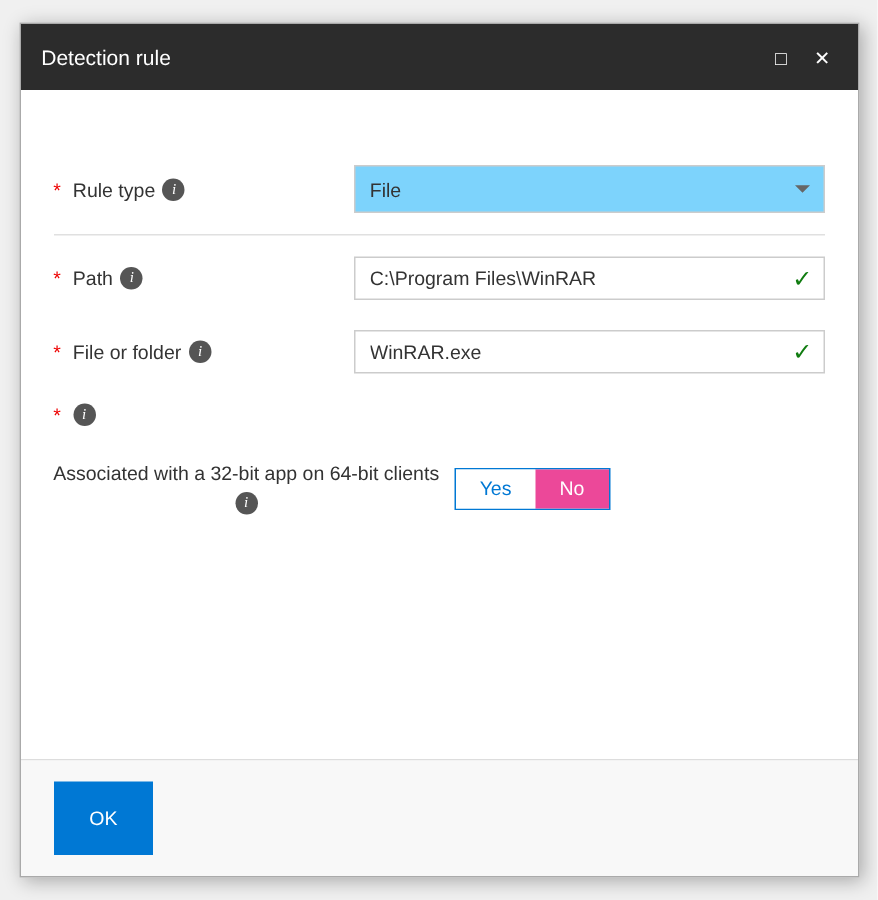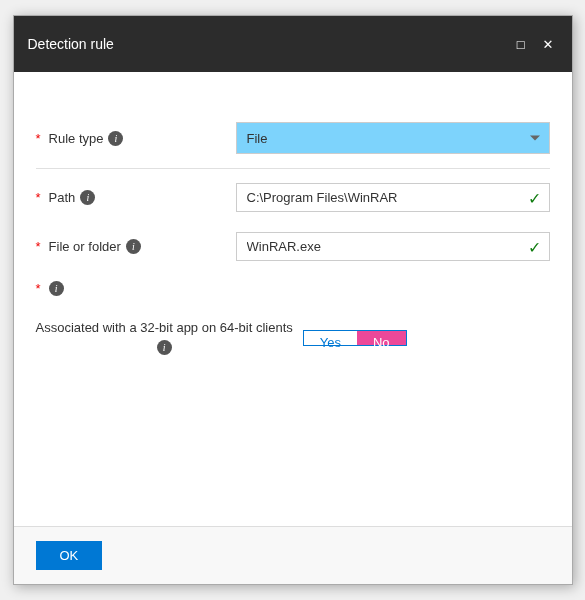--- a/index.html
+++ b/index.html
@@ -29,21 +29,21 @@
       flex-direction: column;
     }
 
     .dialog-title-bar {
       background: #2c2c2c;
       color: #ffffff;
       padding: 10px 14px;
       display: flex;
       align-items: center;
       justify-content: space-between;
-      height: 56px;
+      height: 44px;
       flex-shrink: 0;
     }
 
     .dialog-title {
       font-size: 14px;
       font-weight: 400;
     }
 
     .title-bar-controls {
       display: flex;
@@ -172,21 +172,21 @@
       right: 8px;
       top: 50%;
       transform: translateY(-50%);
       color: #107c10;
       font-size: 16px;
     }
 
     .toggle-group {
       display: flex;
       border: 1px solid #0078d4;
-      height: 16px;
+      height: 28px;
     }
 
     .toggle-btn {
       padding: 4px 16px;
       font-size: 13px;
       border: none;
       cursor: pointer;
       font-family: 'Segoe UI', Arial, sans-serif;
     }
 
@@ -222,21 +222,21 @@
       display: flex;
       align-items: center;
       background: #f8f8f8;
       flex-shrink: 0;
     }
 
     .btn-ok {
       background: #0078d4;
       color: #fff;
       border: none;
-      padding: 7px 24px;
+      padding: 17px 24px;
       font-size: 13px;
       cursor: pointer;
       font-family: 'Segoe UI', Arial, sans-serif;
     }
   </style>
 </head>
 <body>
 
 <div class="dialog">
 

